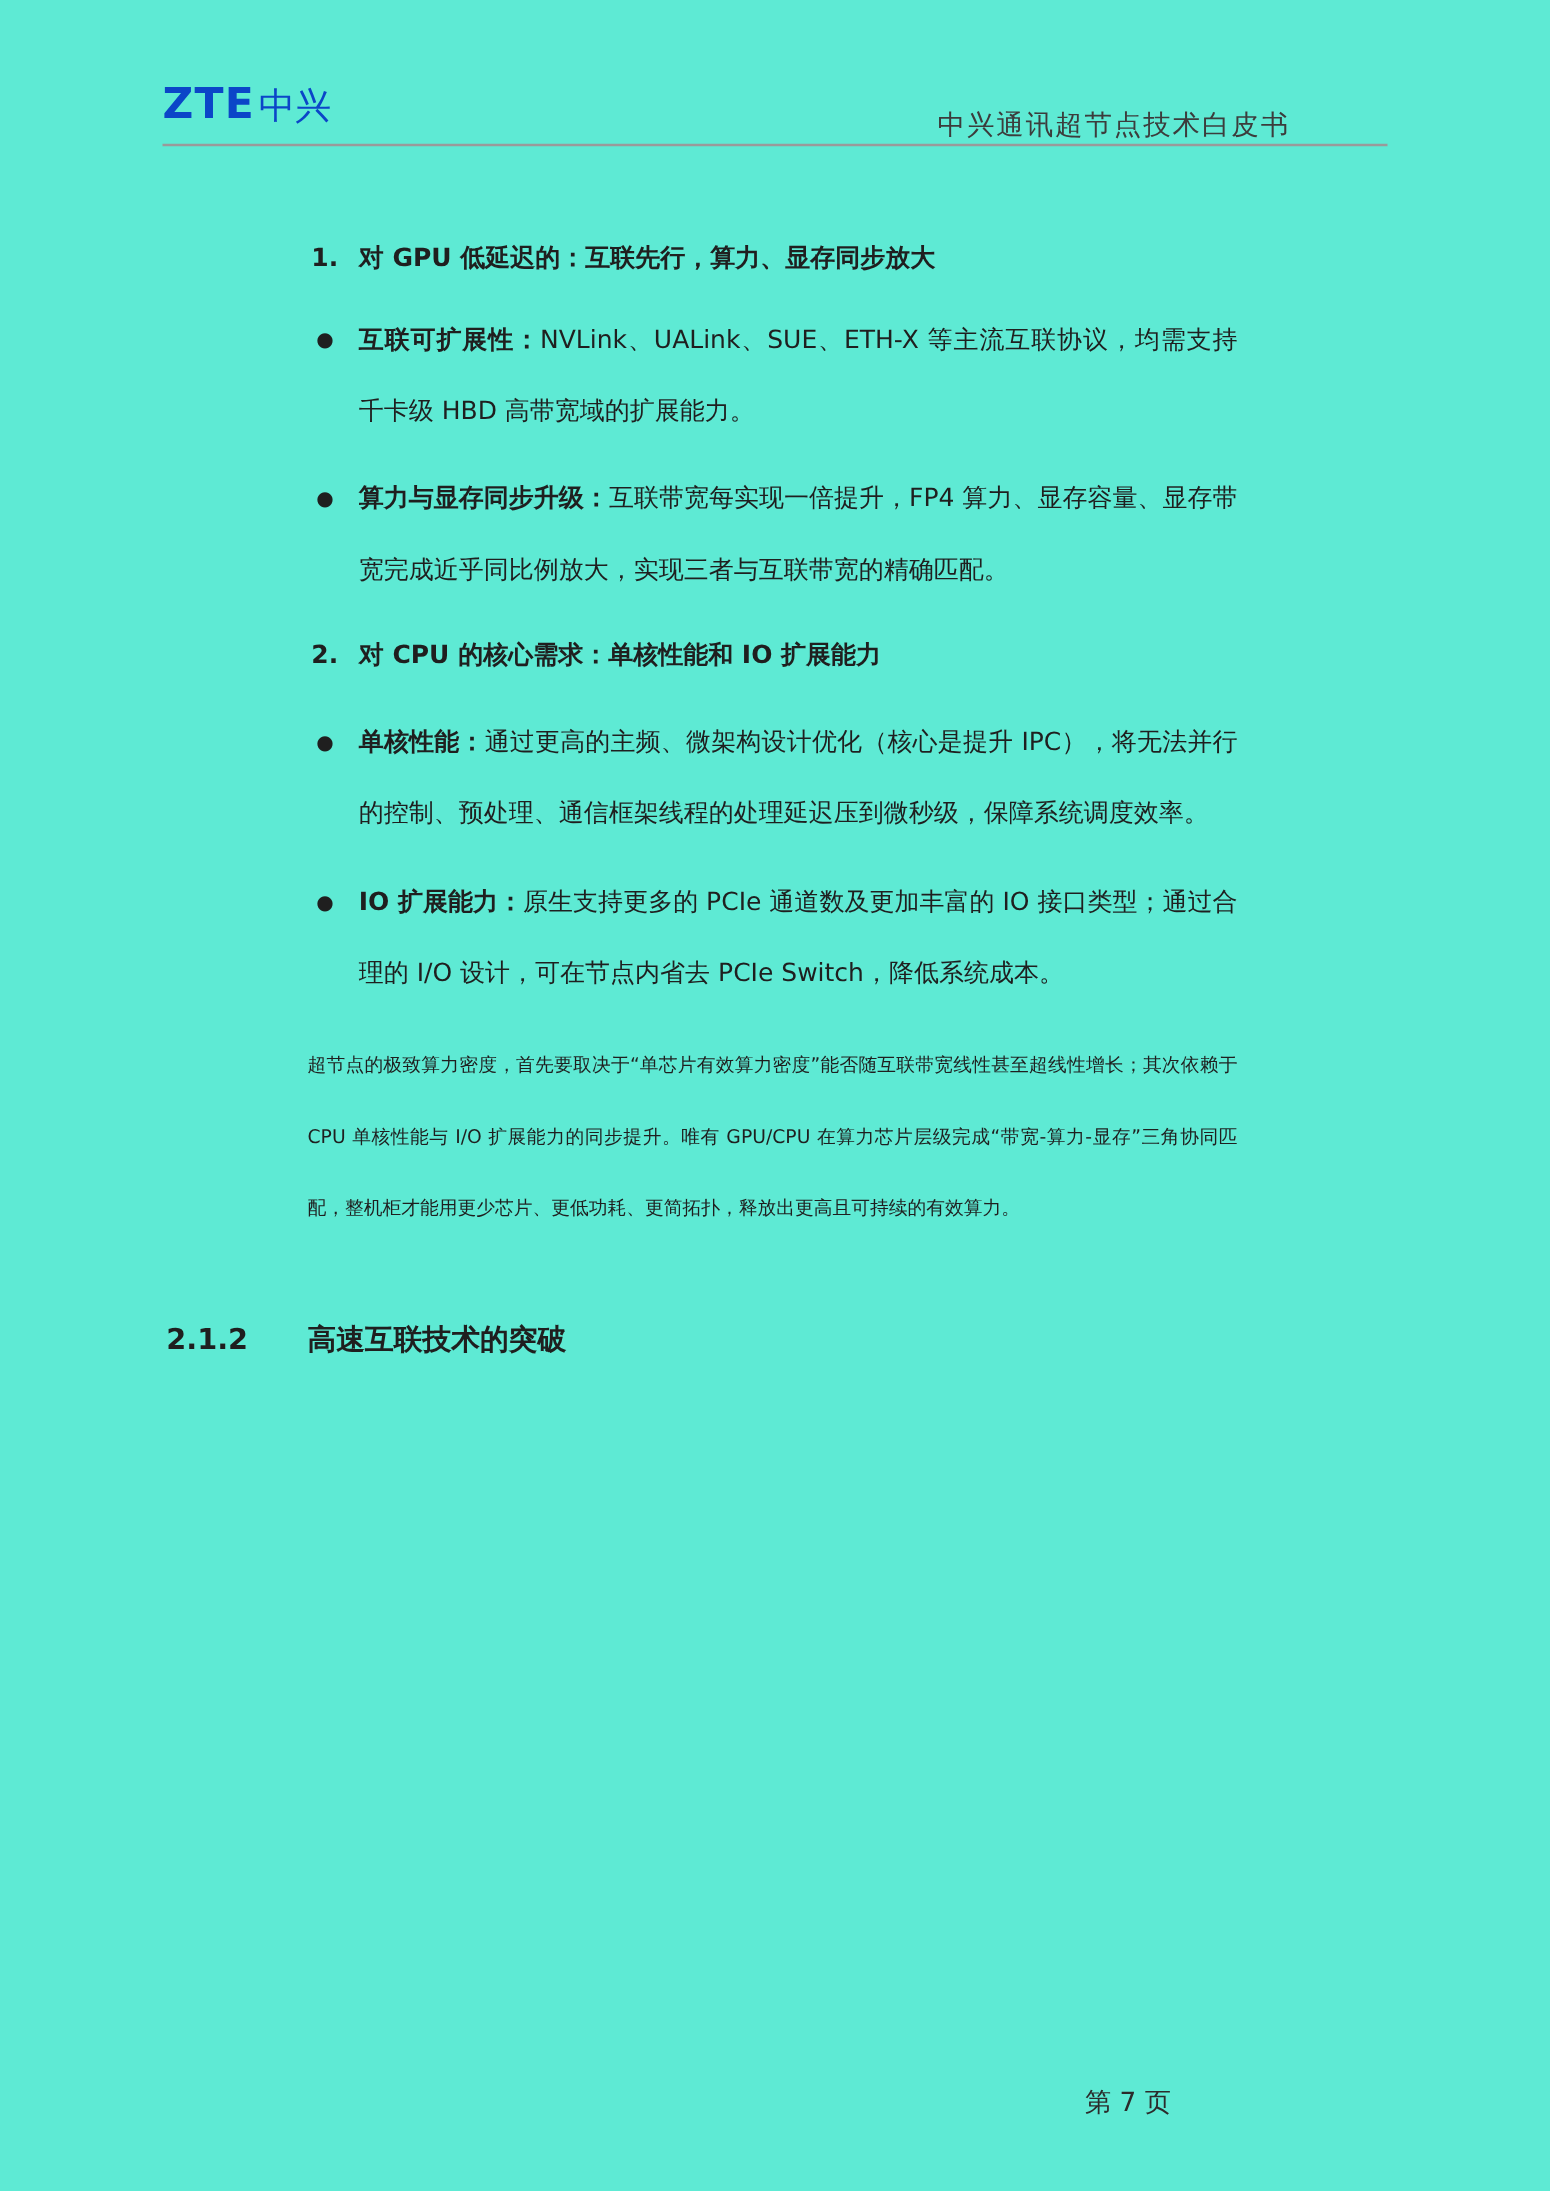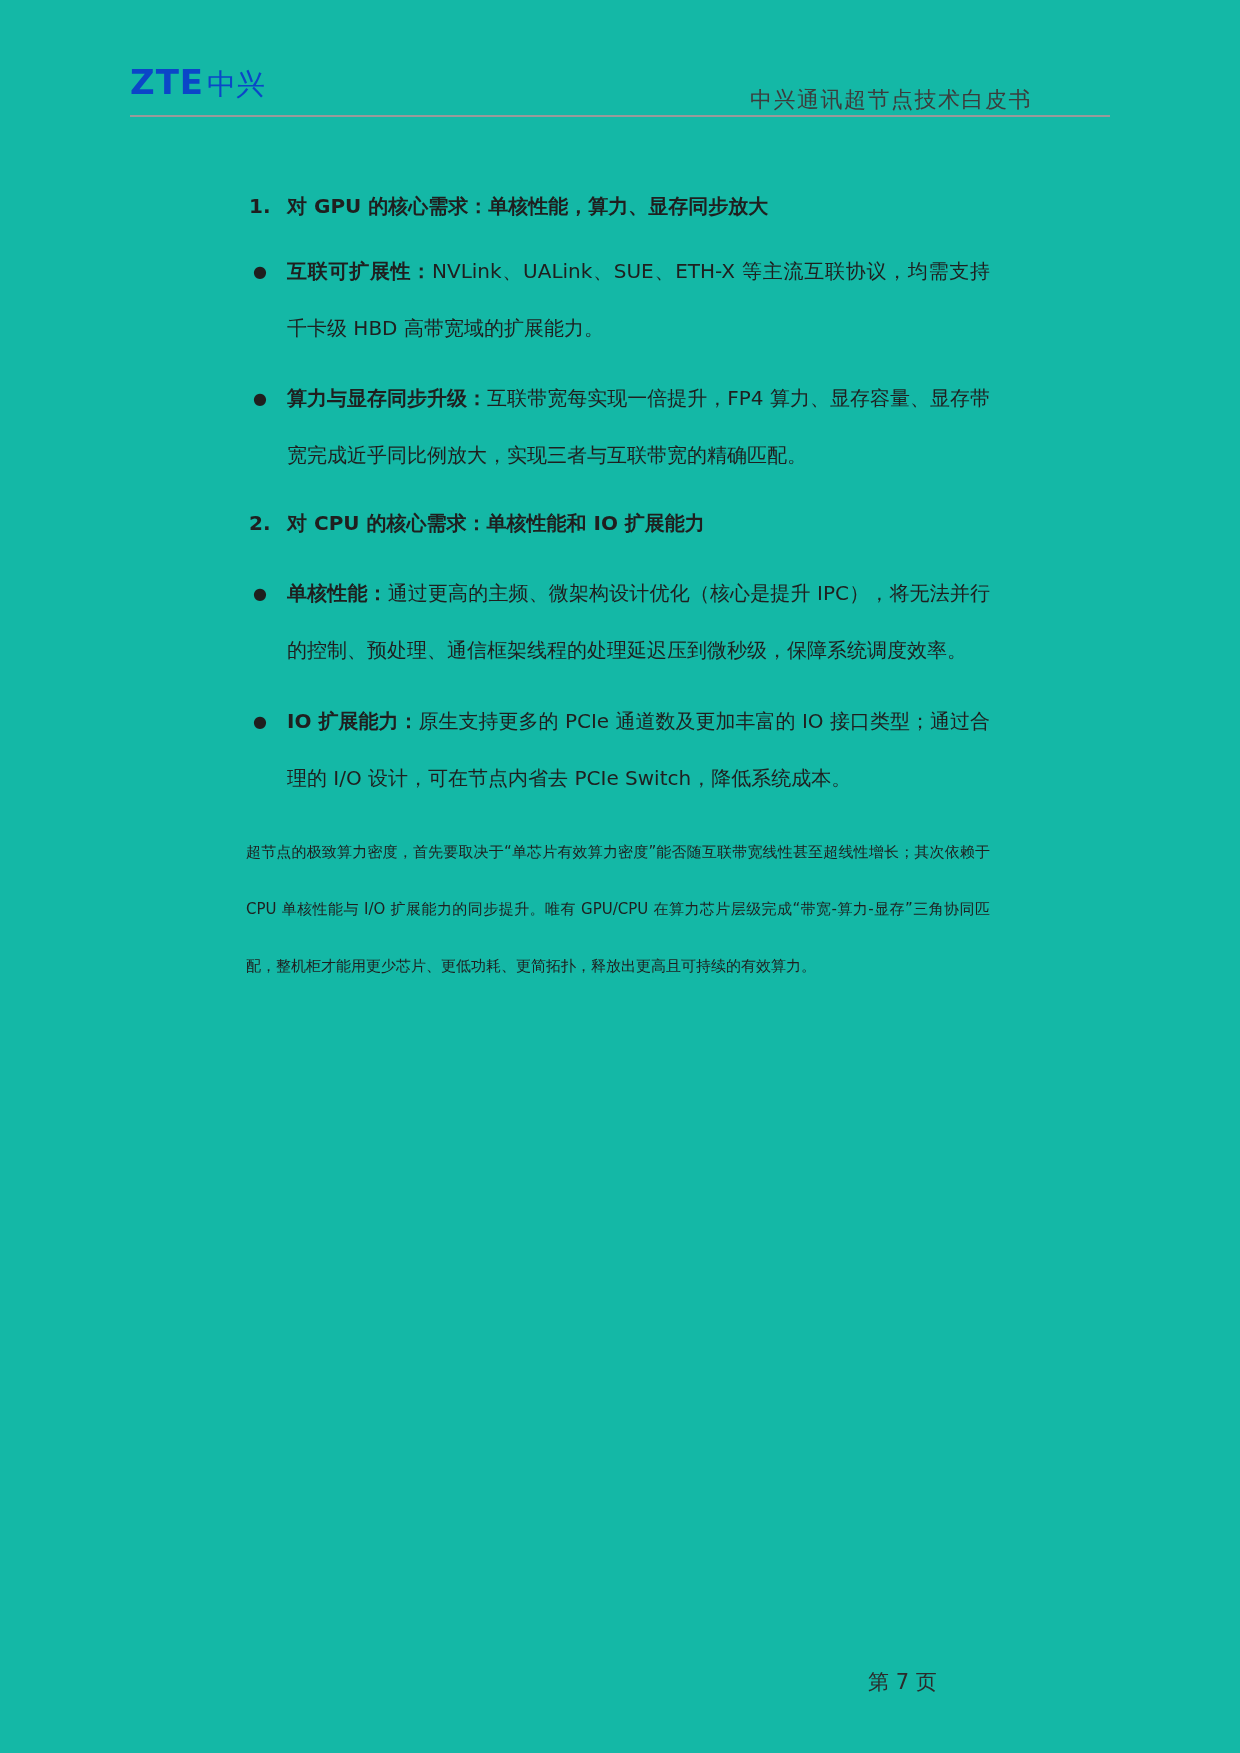--- a/index.html
+++ b/index.html
@@ -1,21 +1,21 @@
 <!DOCTYPE html>
 <html><head>
 <meta charset="utf-8">
 <style>
   html, body { margin: 0; padding: 0; }
   body { background: #ffffff; }
   .page {
     position: relative;
     width: 1240px;
     height: 1753px;
-    background: #14b8a6;
+    background: #5eead4;
     font-family: "DejaVu Sans", "Liberation Sans", sans-serif;
     color: #1f1f1f;
     overflow: hidden;
   }
   
   .header {
     position: absolute;
     left: 130px;
     top: 0;
     width: 980px;
@@ -120,21 +120,21 @@
       <span class="logo-cn">中兴</span>
     </div>
     <div class="doc-title">中兴通讯超节点技术白皮书</div>
     <div class="header-divider"></div>
   </div>
 
   <div class="main">
 
     <div class="list-item">
       <span class="item-number">1.</span>
-      <span class="item-title">对 GPU 的核心需求：单核性能，算力、显存同步放大</span>
+      <span class="item-title">对 GPU 低延迟的：互联先行，算力、显存同步放大</span>
     </div>
 
     <div class="list-item" style="margin-top:8px">
       <span class="bullet">●</span>
       <span class="lead">互联可扩展性：</span><span>NVLink、UALink、SUE、ETH-X 等主流互联协议，均需支持千卡级 HBD 高带宽域的扩展能力。</span>
     </div>
 
     <div class="list-item" style="margin-top:13px">
       <span class="bullet">●</span>
       <span class="lead">算力与显存同步升级：</span><span>互联带宽每实现一倍提升，FP4 算力、显存容量、显存带宽完成近乎同比例放大，实现三者与互联带宽的精确匹配。</span>
@@ -150,19 +150,23 @@
       <span class="lead">单核性能：</span><span>通过更高的主频、微架构设计优化（核心是提升 IPC），将无法并行的控制、预处理、通信框架线程的处理延迟压到微秒级，保障系统调度效率。</span>
     </div>
 
     <div class="list-item" style="margin-top:14px">
       <span class="bullet">●</span>
       <span class="lead">IO 扩展能力：</span><span>原生支持更多的 PCIe 通道数及更加丰富的 IO 接口类型；通过合理的 I/O 设计，可在节点内省去 PCIe Switch，降低系统成本。</span>
     </div>
 
     <div class="para" style="margin-top:17px">超节点的极致算力密度，首先要取决于“单芯片有效算力密度”能否随互联带宽线性甚至超线性增长；其次依赖于 CPU 单核性能与 I/O 扩展能力的同步提升。唯有 GPU/CPU 在算力芯片层级完成“带宽-算力-显存”三角协同匹配，整机柜才能用更少芯片、更低功耗、更简拓扑，释放出更高且可持续的有效算力。</div>
 
+    <div class="section-heading">
+      <span class="section-number">2.1.2</span>
+      <span class="section-title">高速互联技术的突破</span>
+    </div>
 
 
   </div>
 
   <div class="footer-page">第 7 页</div>
 
 </div>
 
 </body></html>

